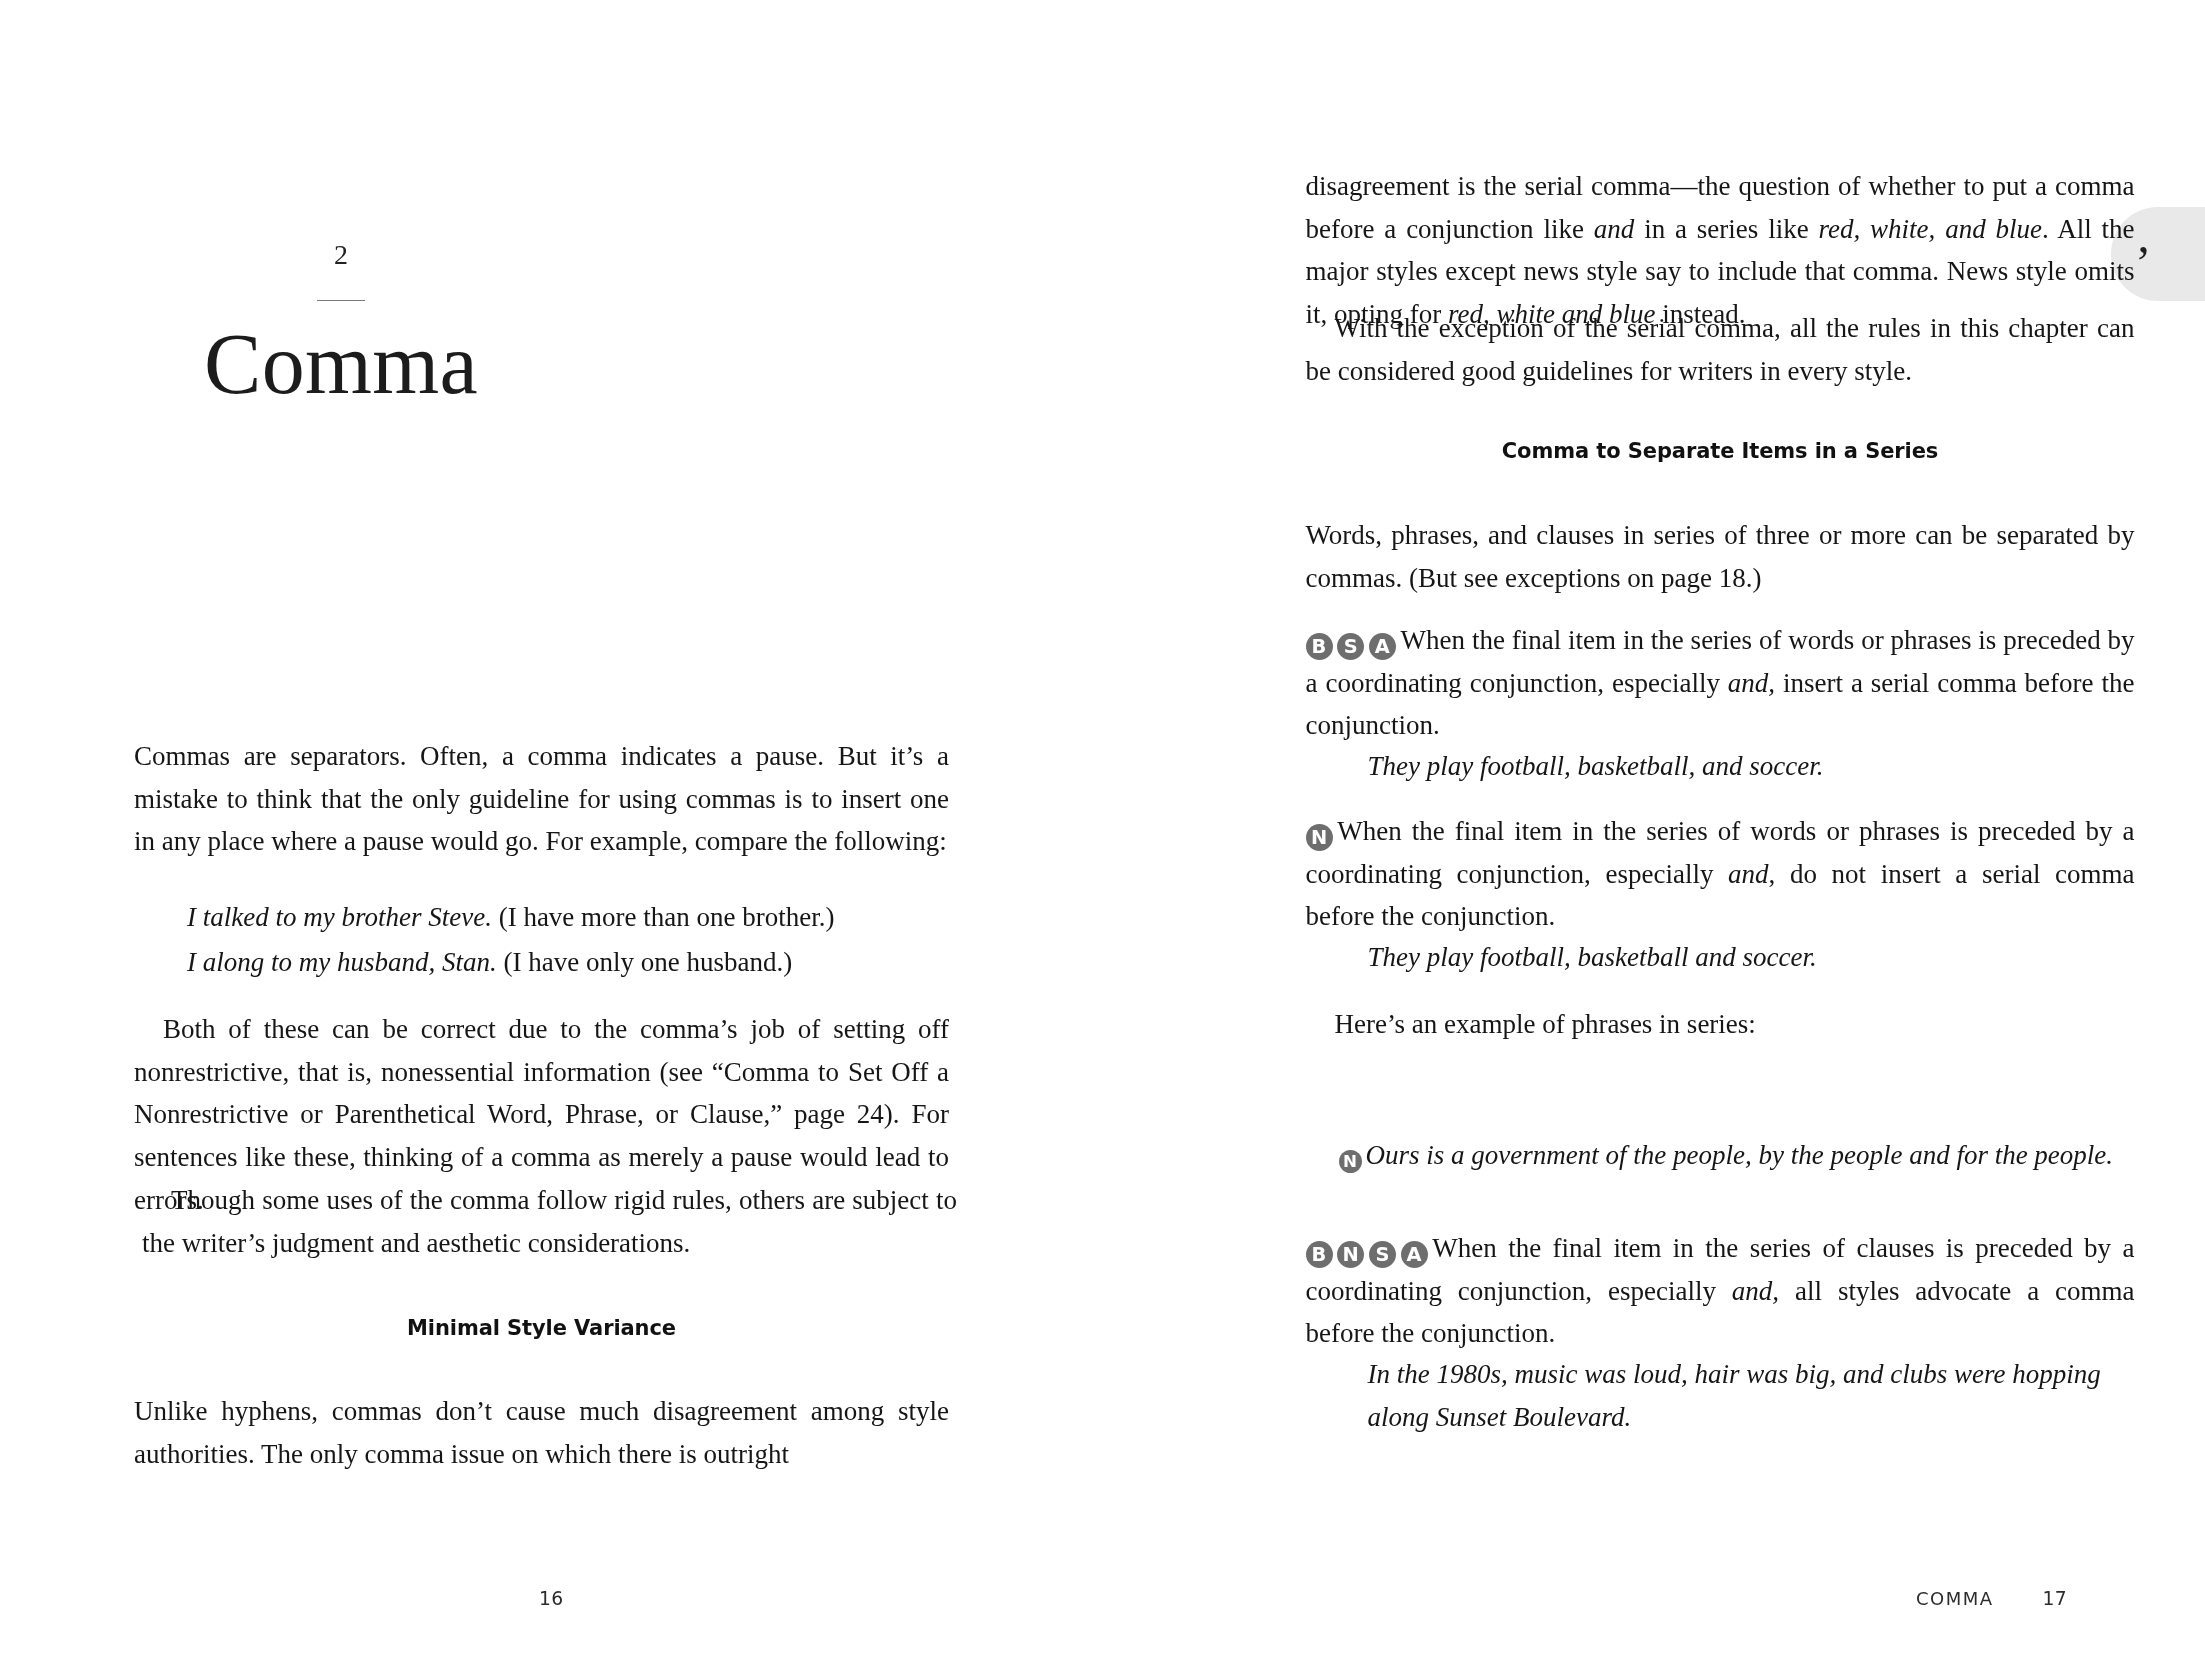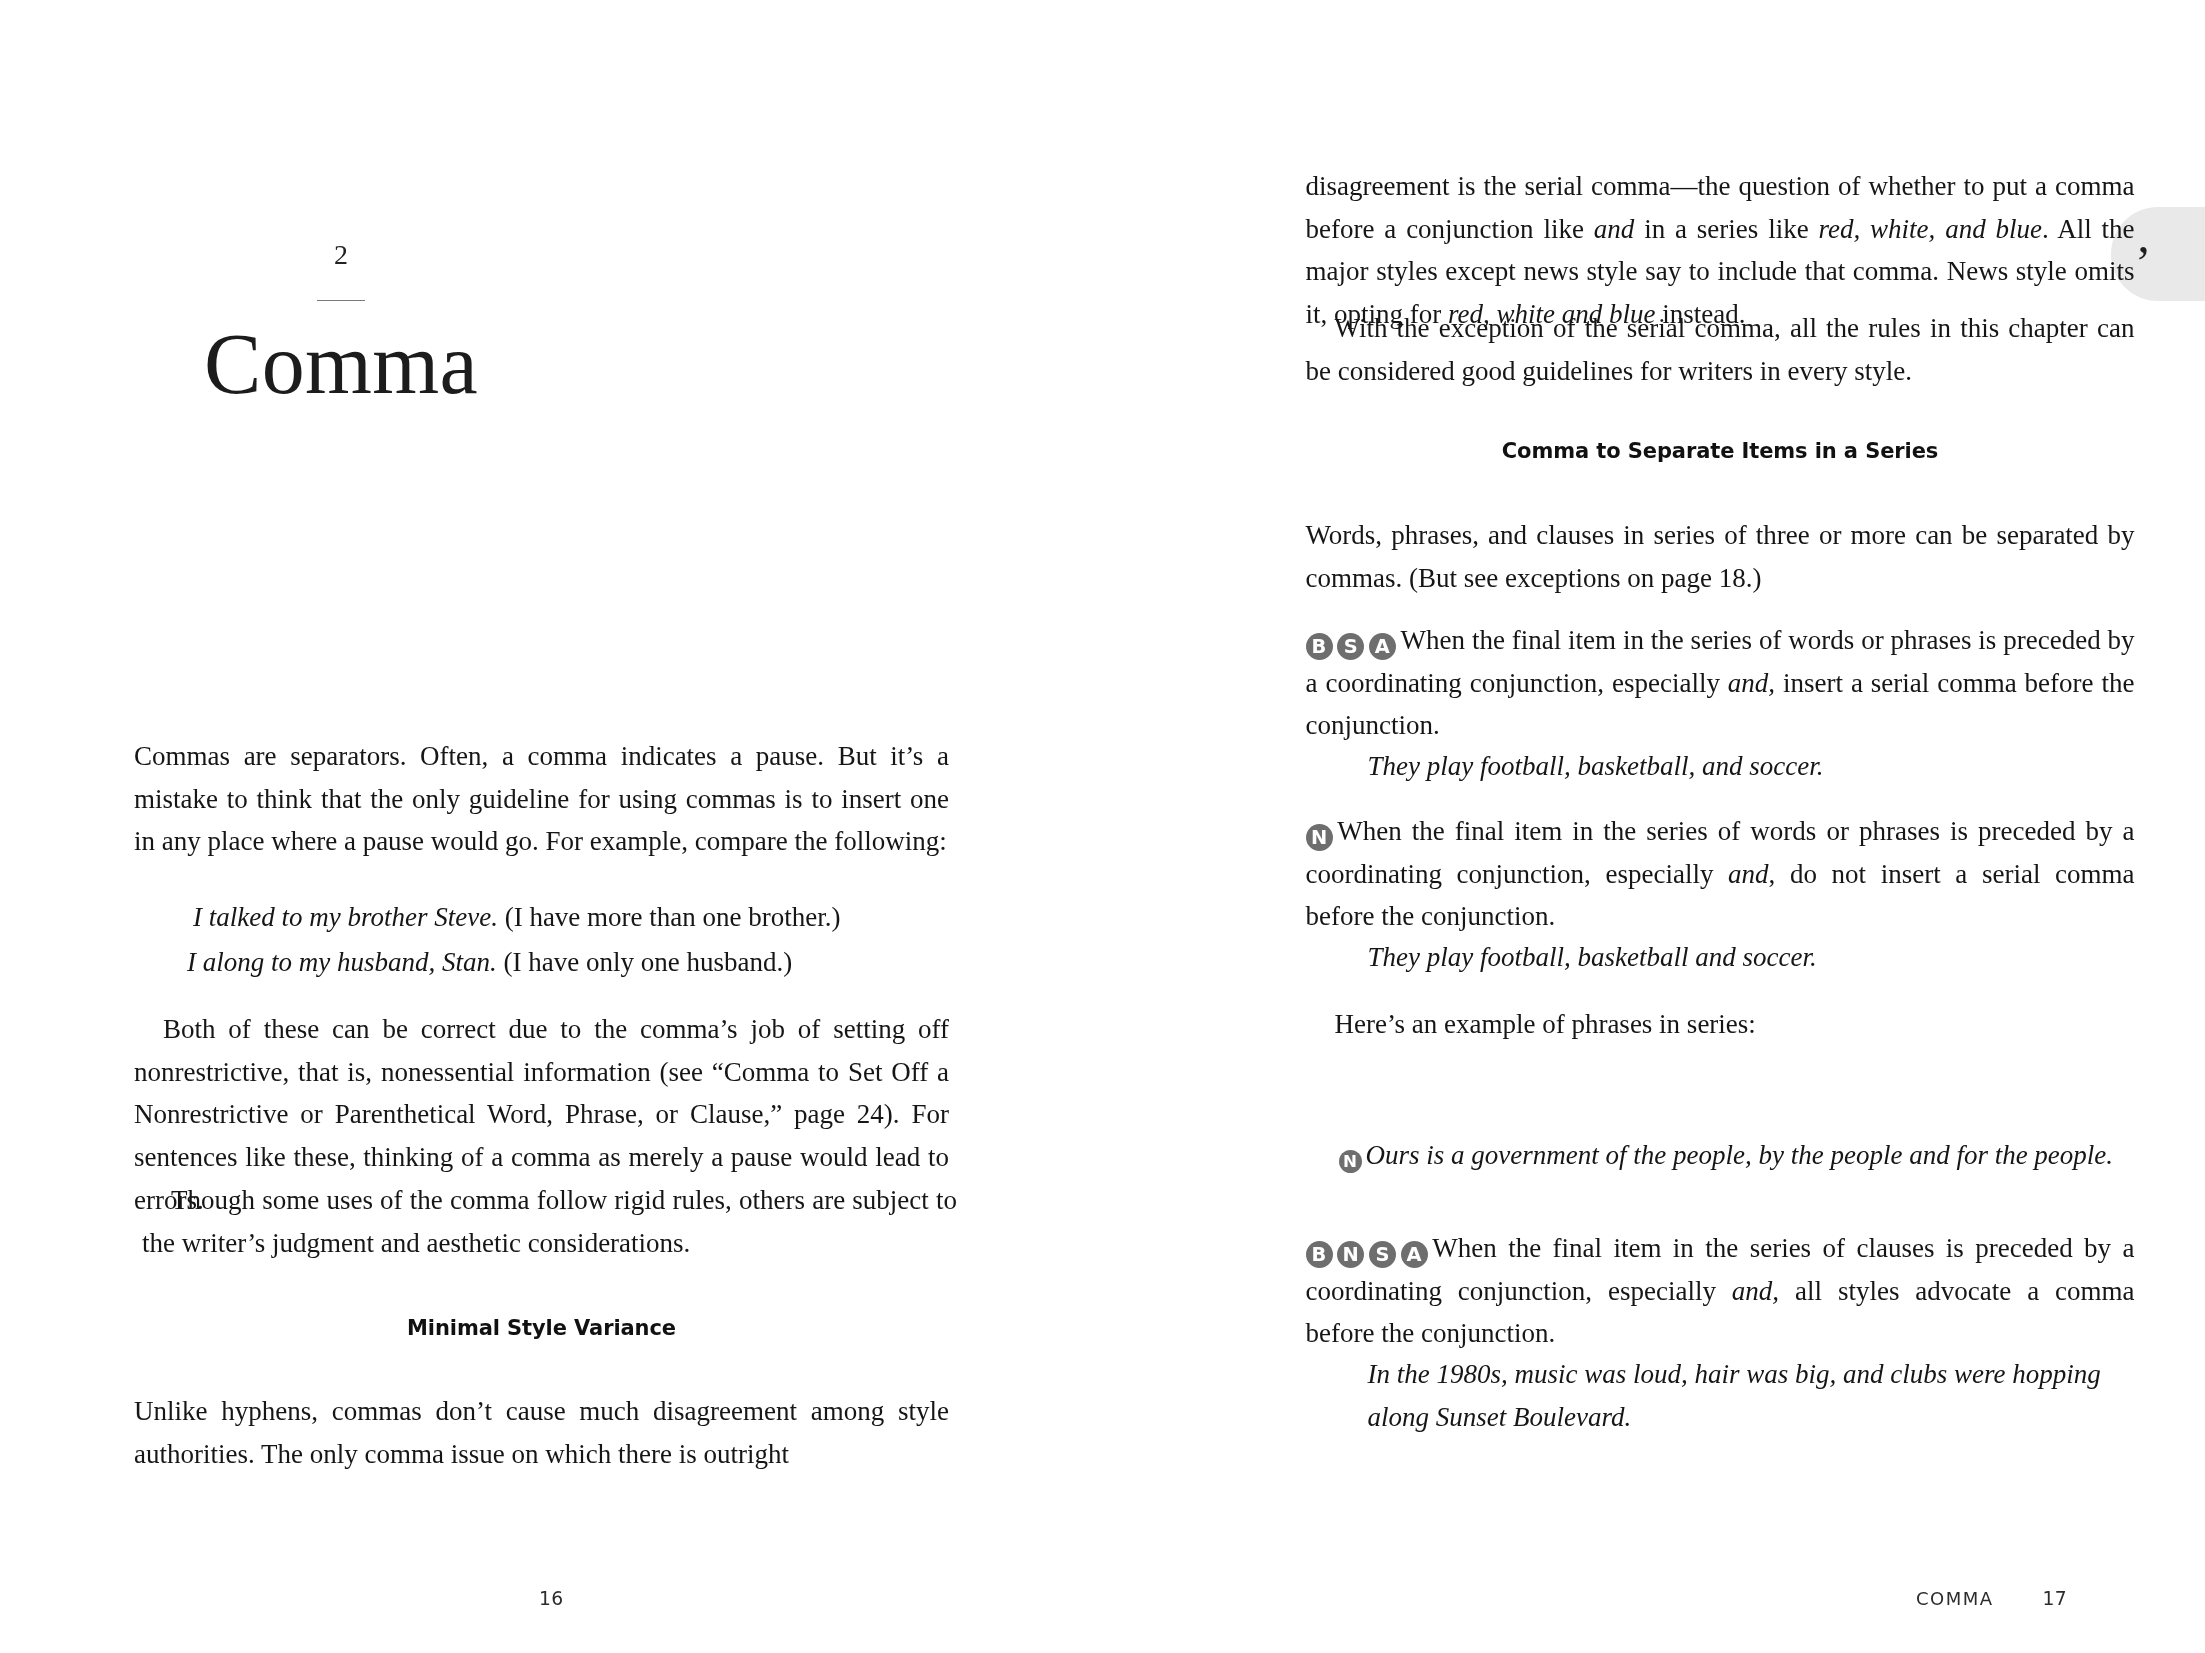--- a/index.html
+++ b/index.html
@@ -92,21 +92,21 @@
     font-family: "DejaVu Sans", "Liberation Sans", sans-serif;
     font-weight: bold;
     font-size: 21px;
     letter-spacing: -0.1px;
     text-align: center;
     color: #111;
   }
 
   
   .lp-p1  { position: absolute; left: 0;  top: 708px; width: 815px; }
-  .lp-ex1 { position: absolute; left: 53px; top: 869px; width: 762px; margin-left: 6px; }
+  .lp-ex1 { position: absolute; left: 53px; top: 869px; width: 762px; }
   .lp-ex2 { position: absolute; left: 53px; top: 914px; width: 762px; }
   .lp-p2  { position: absolute; left: 0;  top: 981px; width: 815px; }
   .lp-p3  { position: absolute; left: 8px;  top: 1152px; width: 815px; }
   .lp-sub { position: absolute; left: 0;  top: 1299px; width: 815px; }
   .lp-p4  { position: absolute; left: 0;  top: 1363px; width: 815px; }
 
   
   .right-col {
     position: absolute;
     left: 167px;

